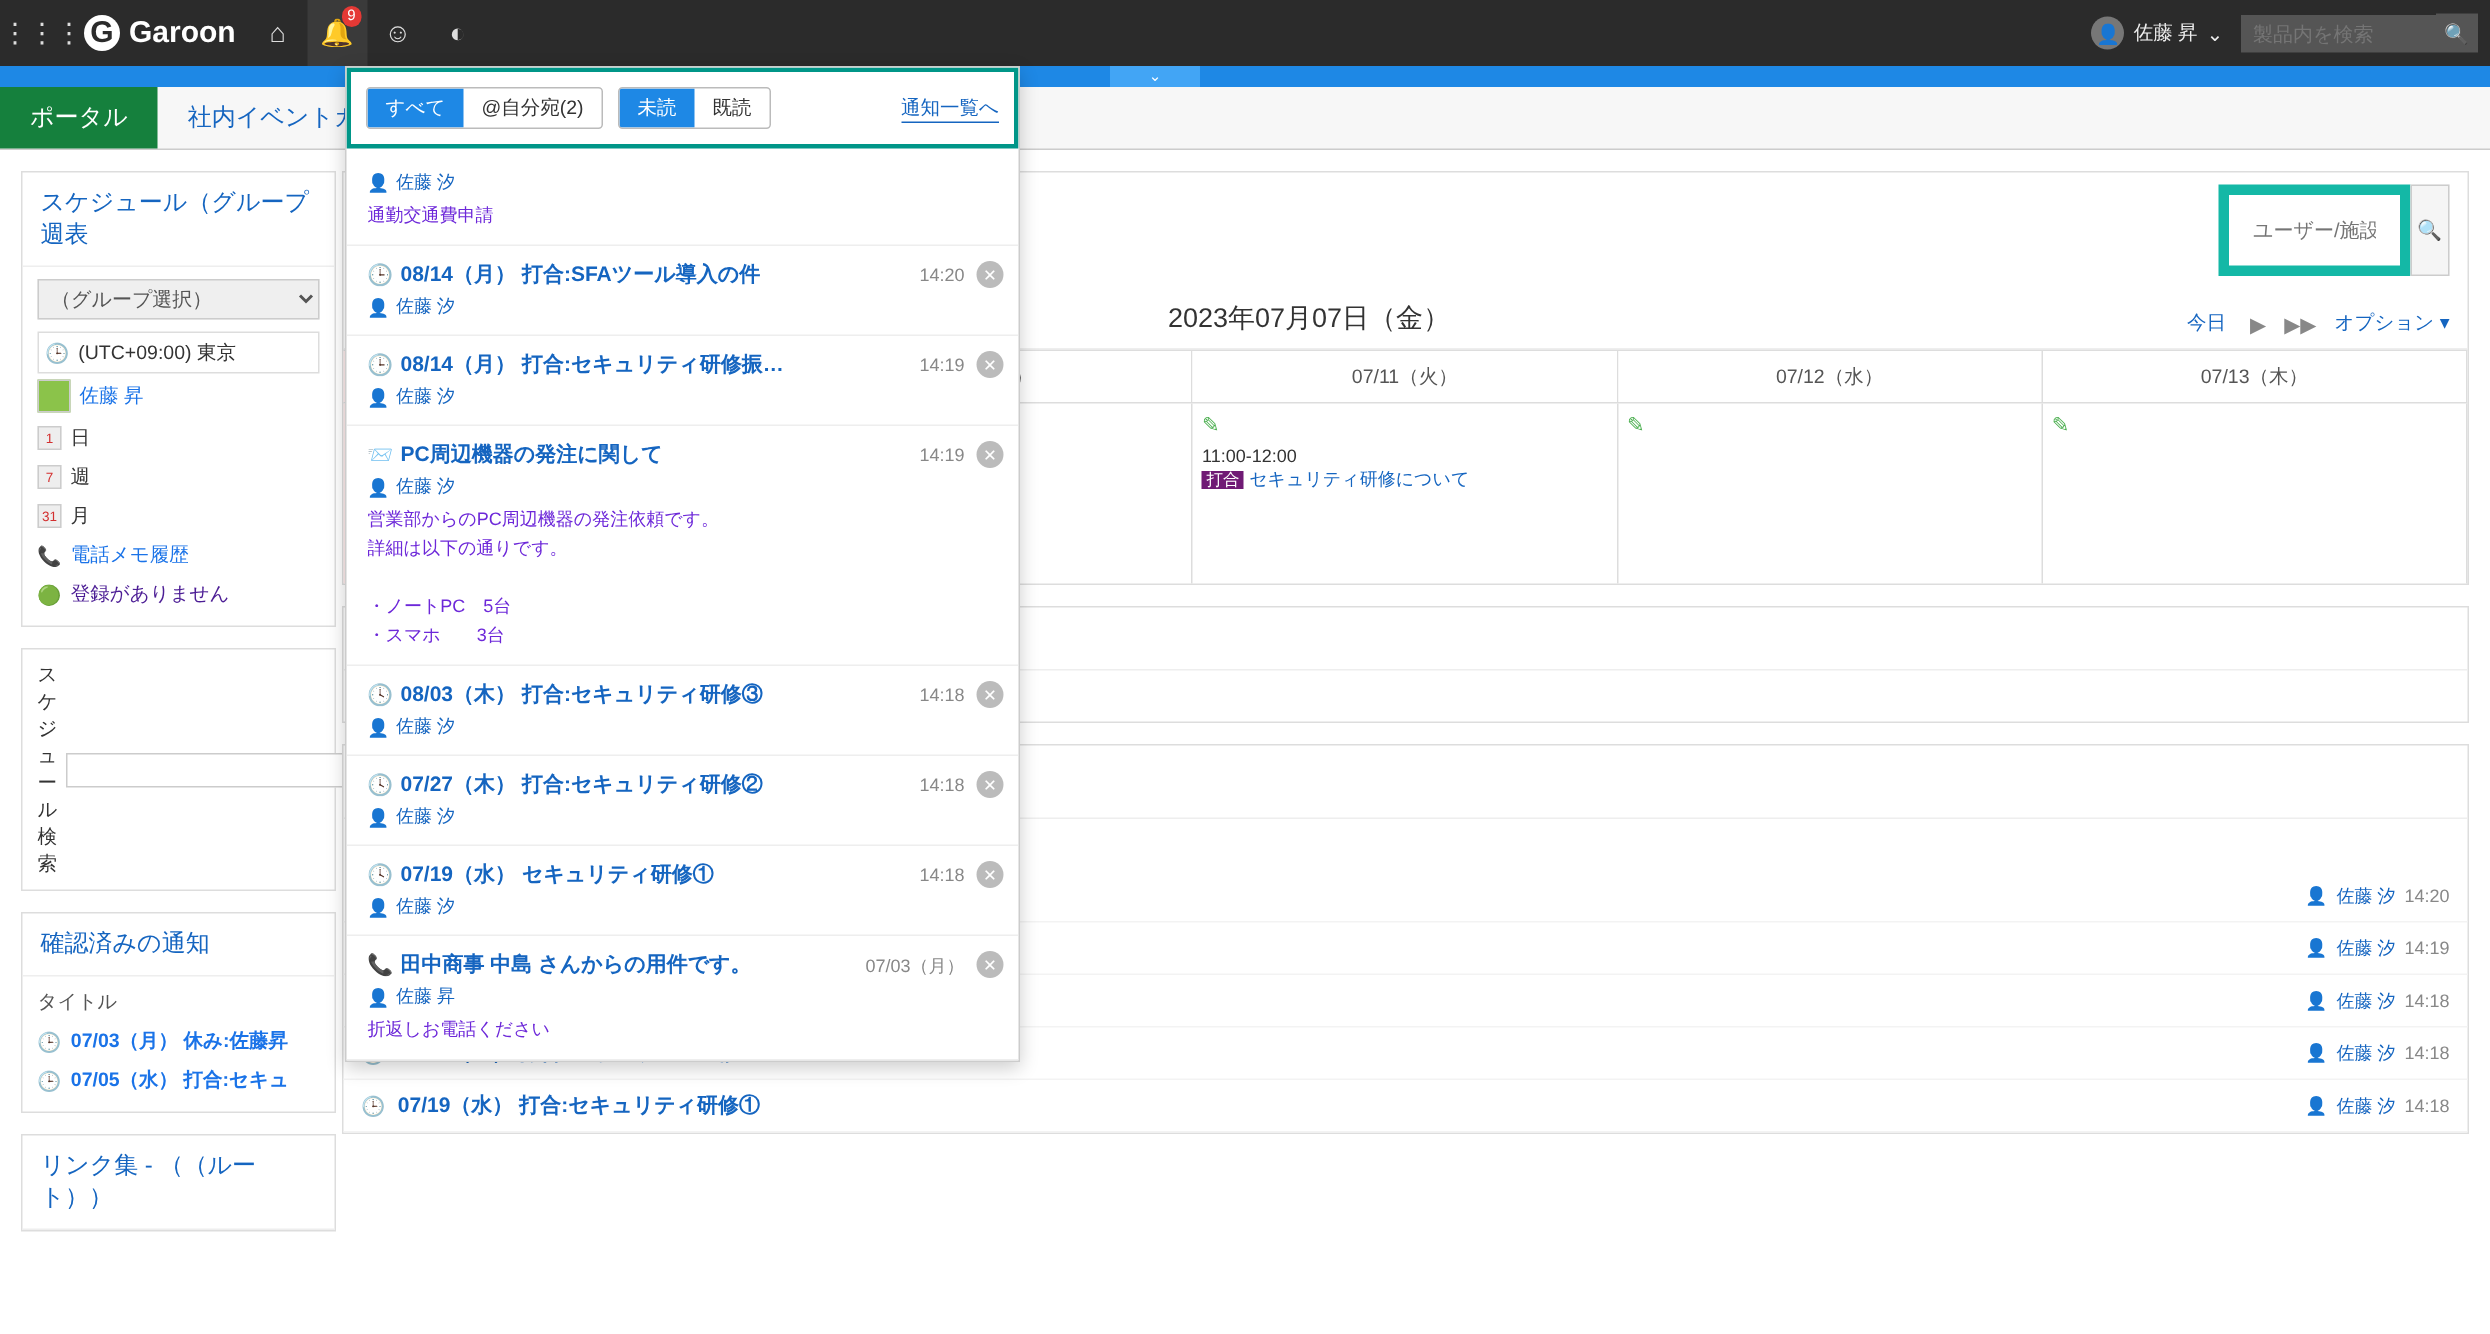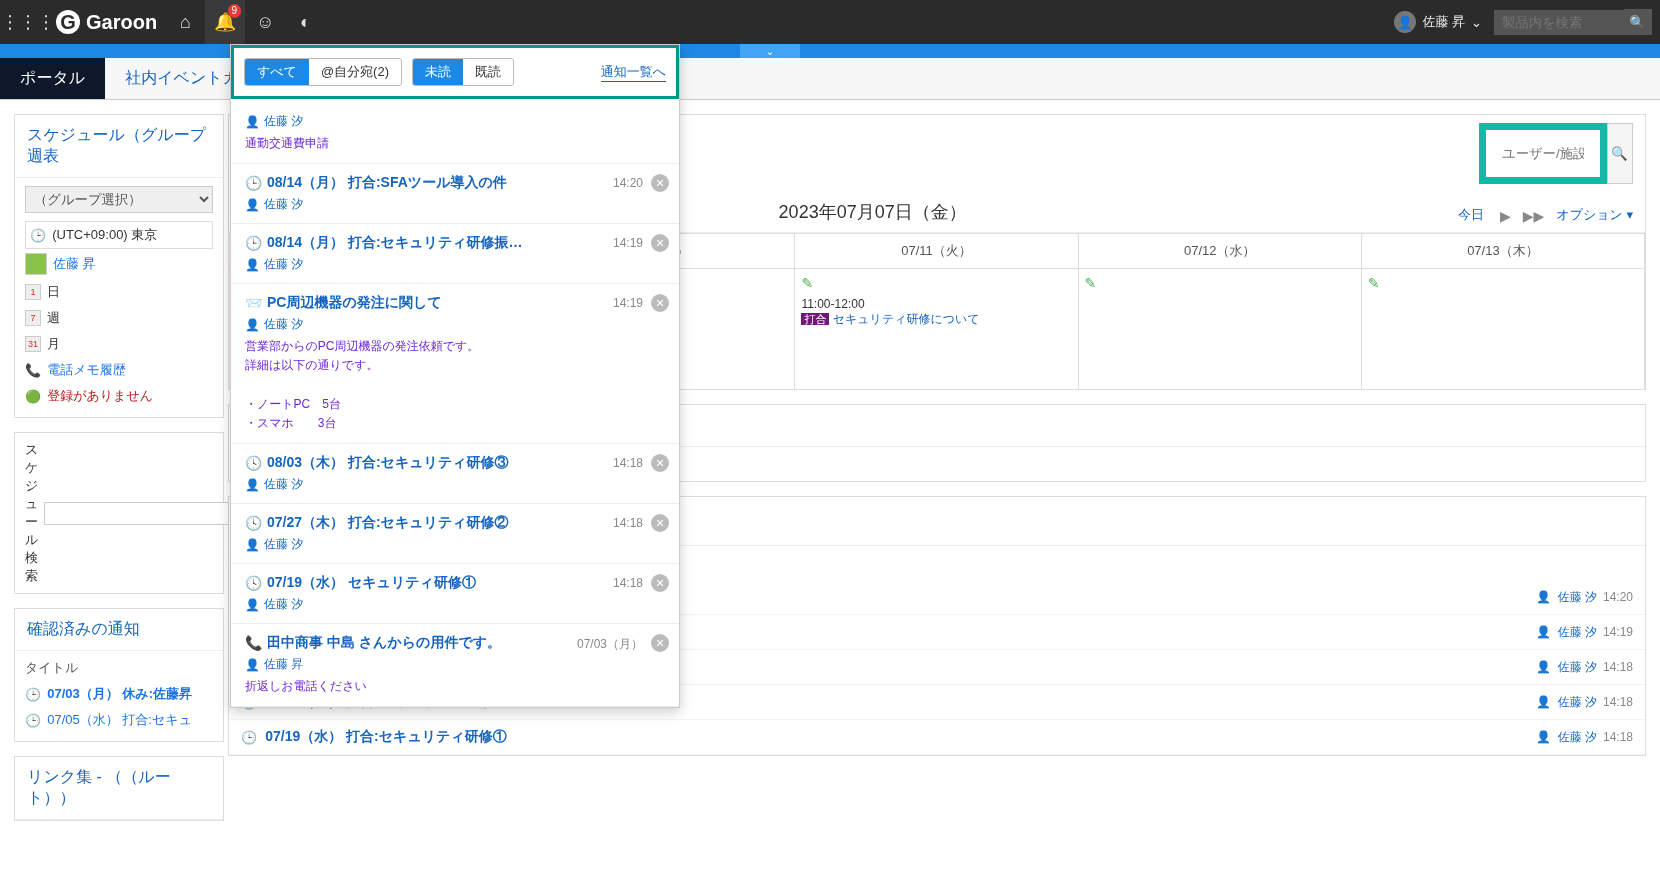--- a/index.html
+++ b/index.html
@@ -16,21 +16,21 @@
 .searchbox{background:#555;border:none;color:#fca5a5;padding:5px 8px;width:130px}
 .searchbtn{background:#555;border:none;color:#ddd;width:28px;height:26px}
 .bell-wrap{position:relative;background:#3a3a3a}
 .badge{position:absolute;top:4px;right:4px;background:#e53935;color:#fff;border-radius:8px;font-size:10px;padding:0 4px;line-height:14px}
 
 .subbar{height:14px;background:#1e88e5}
 .subbar .exp{width:60px;height:14px;background:#42a5f5;margin-left:740px;display:flex;align-items:center;justify-content:center;color:#fff;font-size:10px}
 
 .tabs{display:flex;border-bottom:1px solid #ccc;background:#f7f7f7}
 .tab{padding:10px 20px;font-size:16px;color:#1565c0}
-.tab.active{background:#0f172a;color:#fff}
+.tab.active{background:#15803d;color:#fff}
 
 .page{display:flex;gap:4px;padding:14px}
 .col-left{width:210px;display:flex;flex-direction:column;gap:14px}
 .col-right{flex:1;display:flex;flex-direction:column;gap:14px}
 .panel{border:1px solid #ddd;background:#fff}
 .panel-h{padding:10px 12px;color:#1565c0;font-size:16px;border-bottom:1px solid #eee}
 .panel-b{padding:8px 10px}
 .sel{width:100%;border:1px solid #ccc;padding:4px;color:#555}
 .side-row{display:flex;align-items:center;gap:6px;padding:4px 0;font-size:13px}
 .side-row .square{width:16px;height:16px;background:#eee;border:1px solid #ccc;display:inline-flex;align-items:center;justify-content:center;font-size:9px;color:#d32f2f}
@@ -190,36 +190,36 @@
         <div class="side-row">
             <span class="square">31</span>
             <span>月</span>
           </div>
         <div class="side-row">
             <span>📞</span>
             <a>電話メモ履歴</a>
           </div>
         <div class="side-row">
             <span>🟢</span>
-            <span style="color:#b91c1c">登録がありません</span>
+            <span style="color:#4c1d95">登録がありません</span>
           </div>
       </div>
     </div>
     <div class="panel">
       <div class="panel-b" style="display:flex;gap:6px;align-items:center">
         <span>スケジュール検索</span>
         <input style="flex: 1 1 0%; border: 1px solid rgb(204, 204, 204); padding: 3px;">
       </div>
     </div>
     <div class="panel">
       <div class="panel-h">確認済みの通知</div>
       <div class="panel-b">
         <div style="color:#555;margin-bottom:4px">タイトル</div>
         <div class="side-row">🕒<a style="font-weight:bold">07/03（月） 休み:佐藤昇</a></div>
-        <div class="side-row">🕒<a style="font-weight:normal">07/05（水） 打合:セキュ</a></div>
+        <div class="side-row">🕒<a style="font-weight:bold">07/05（水） 打合:セキュ</a></div>
       </div>
     </div>
     <div class="panel">
       <div class="panel-h">リンク集 - （（ルート））</div>
     </div>
   </div>
 
   <div class="col-right">
     <div class="panel">
       <div style="display:flex;justify-content:flex-end;padding:8px 12px">

